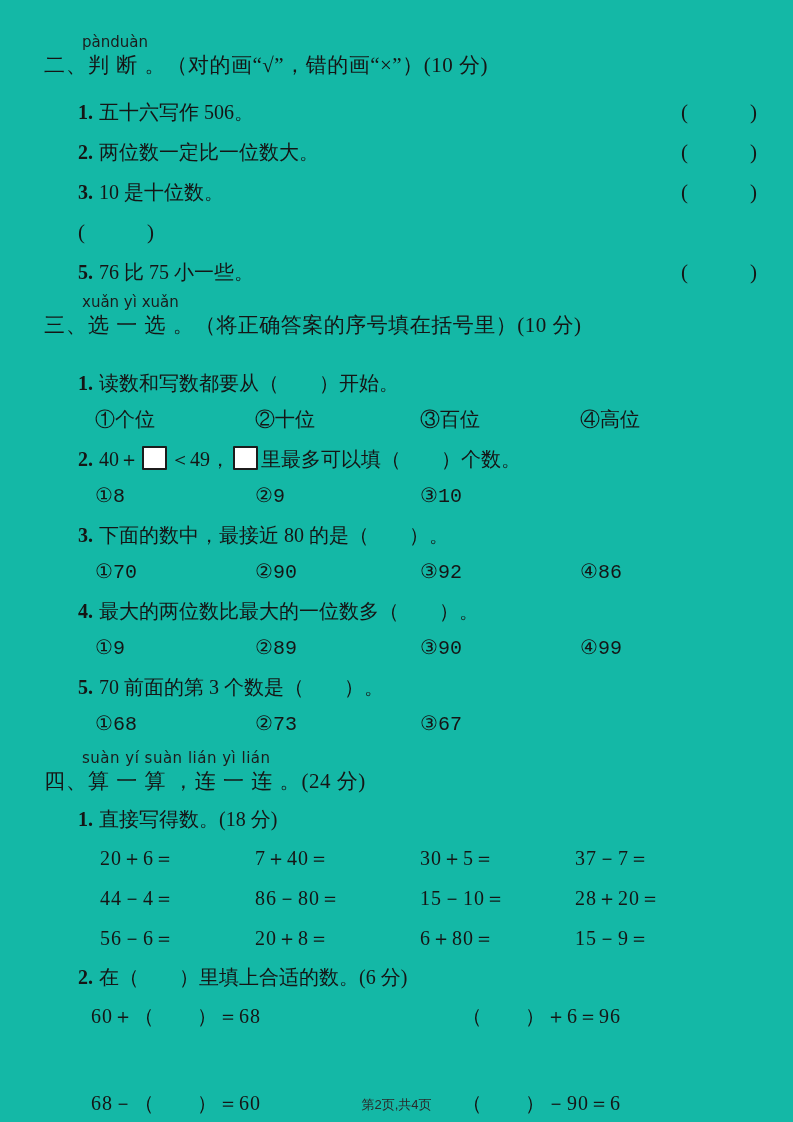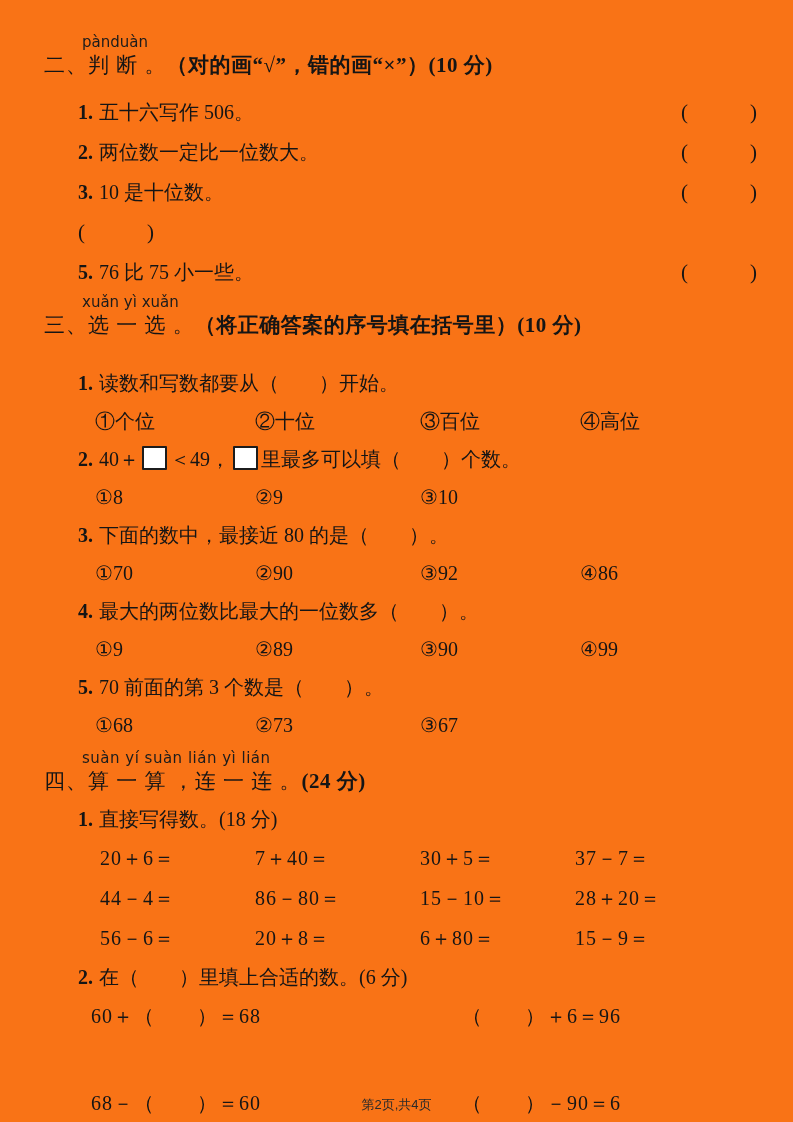--- a/index.html
+++ b/index.html
@@ -1,40 +1,40 @@
 <!DOCTYPE html>
 <html><head>
 <meta charset="utf-8">
 <style>
   * { box-sizing: border-box; }
   html, body { margin: 0; padding: 0; background: #ffffff; }
   .page {
     position: relative;
     width: 793px;
     height: 1122px;
-    background: #f97316;
+    background: #14b8a6;
     color: #151515;
     font-family: "Liberation Serif", "DejaVu Serif", serif;
     font-size: 20px;
     overflow: hidden;
   }
   .content { padding: 34px 36px 0 44px; }
 
   .pinyin {
     font-family: "DejaVu Sans", "Liberation Sans", sans-serif;
     font-size: 15px;
     line-height: 16px;
     margin-left: 38px;
     color: #1c1c1c;
   }
   .pinyin.wide { letter-spacing: 0.5px; }
 
   .sec-title { font-size: 21px; line-height: 30px; white-space: nowrap; }
   .sec-title .tb { font-weight: normal; letter-spacing: 1px; }
-  .sec-title .tr { font-weight: bold; letter-spacing: 0.5px; }
+  .sec-title .tr { font-weight: normal; letter-spacing: 0.5px; }
 
   
   .judge-list { margin-top: 12px; }
   .judge-item {
     display: flex;
     justify-content: space-between;
     align-items: baseline;
     line-height: 40px;
     padding-left: 34px;
   }
@@ -48,20 +48,21 @@
   }
 
   
   .questions { margin-top: 24px; }
   .q-line { line-height: 38px; padding-left: 34px; white-space: nowrap; }
   .opt-row {
     display: grid;
     grid-template-columns: 160px 165px 160px auto;
     padding-left: 51px;
     line-height: 38px;
+    font-family: Liberation Mono, monospace;
   }
   .sqbox {
     display: inline-block;
     width: 25px;
     height: 24px;
     border: 2px solid #1c1c1c;
     border-radius: 1px;
     vertical-align: -4px;
     margin: 0 3px;
     background: #fff;

